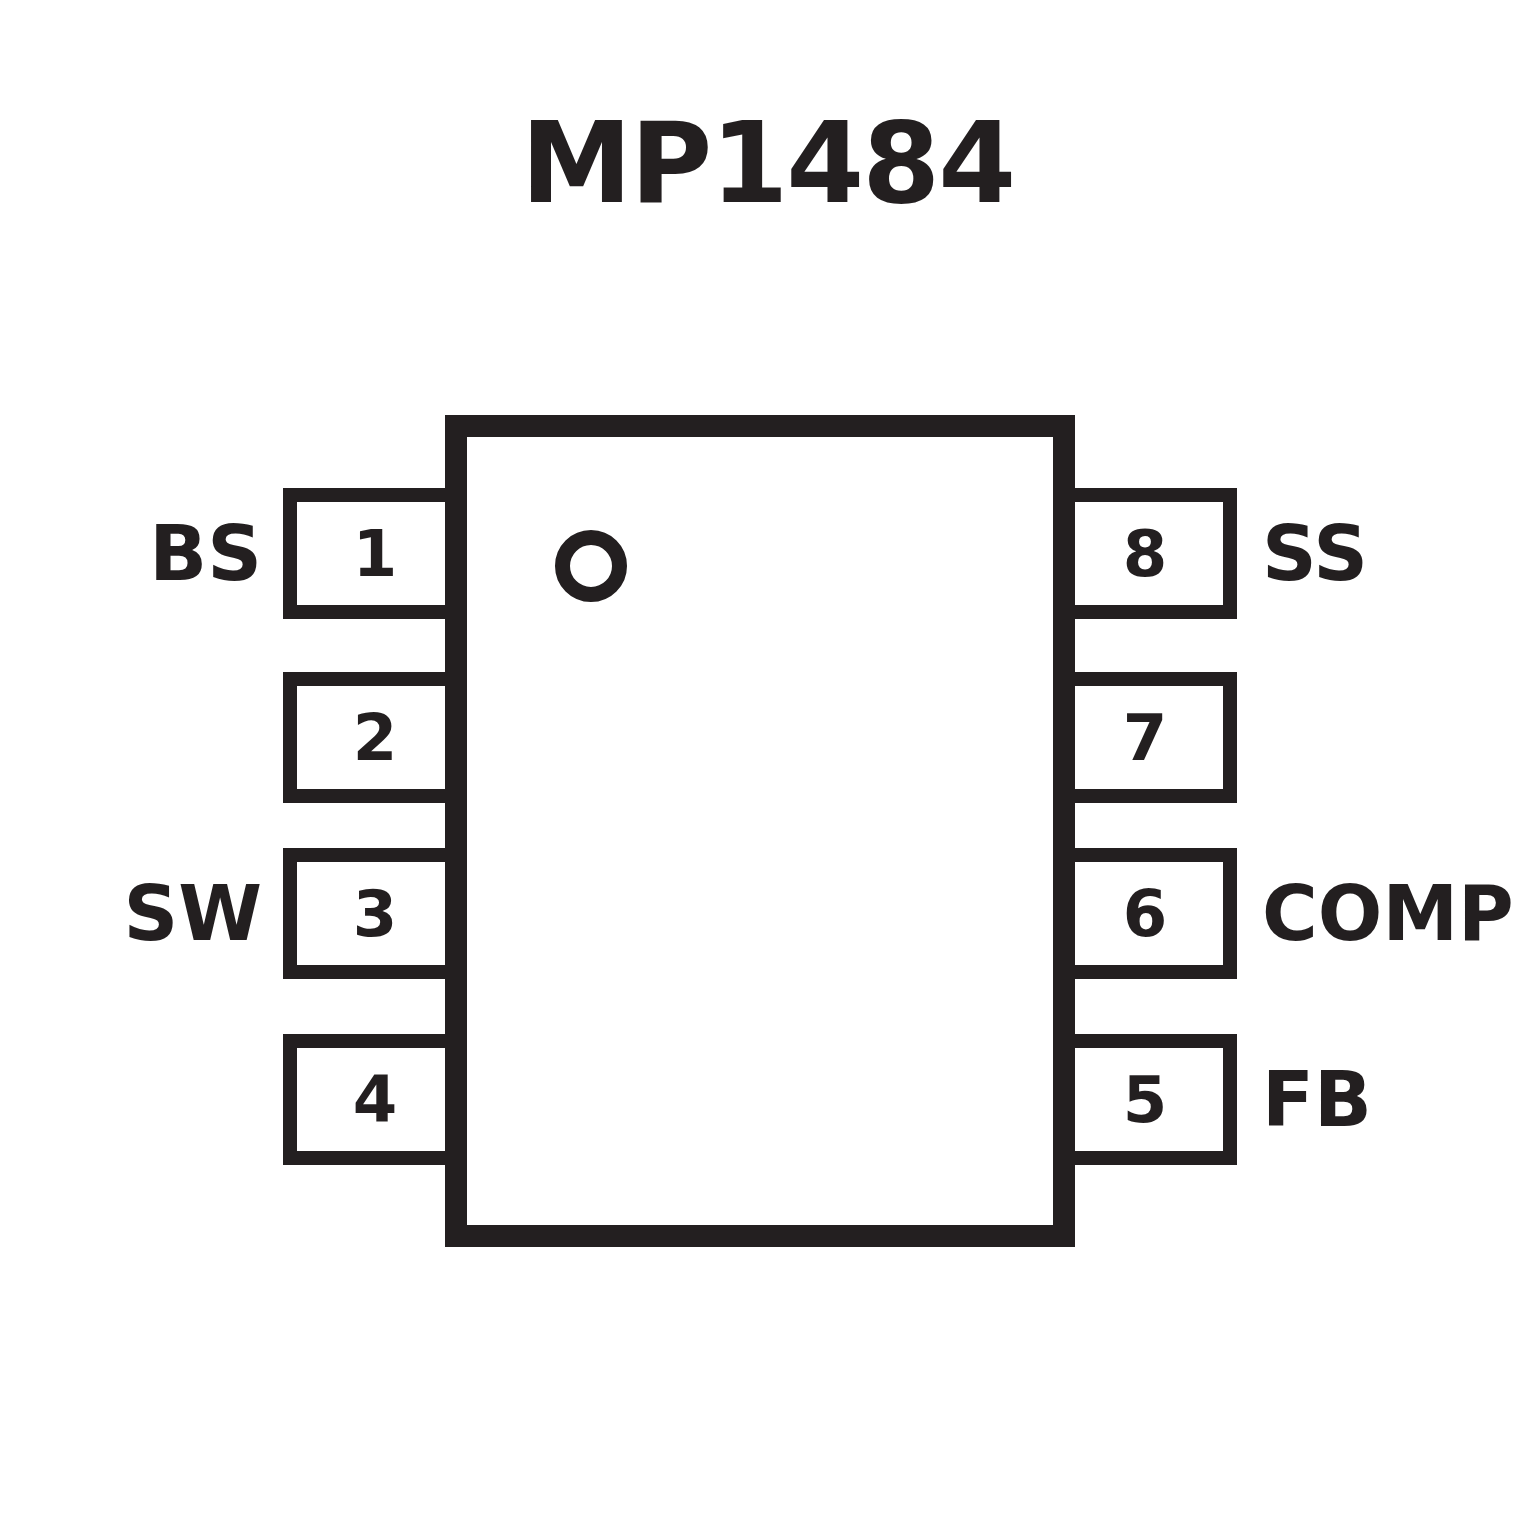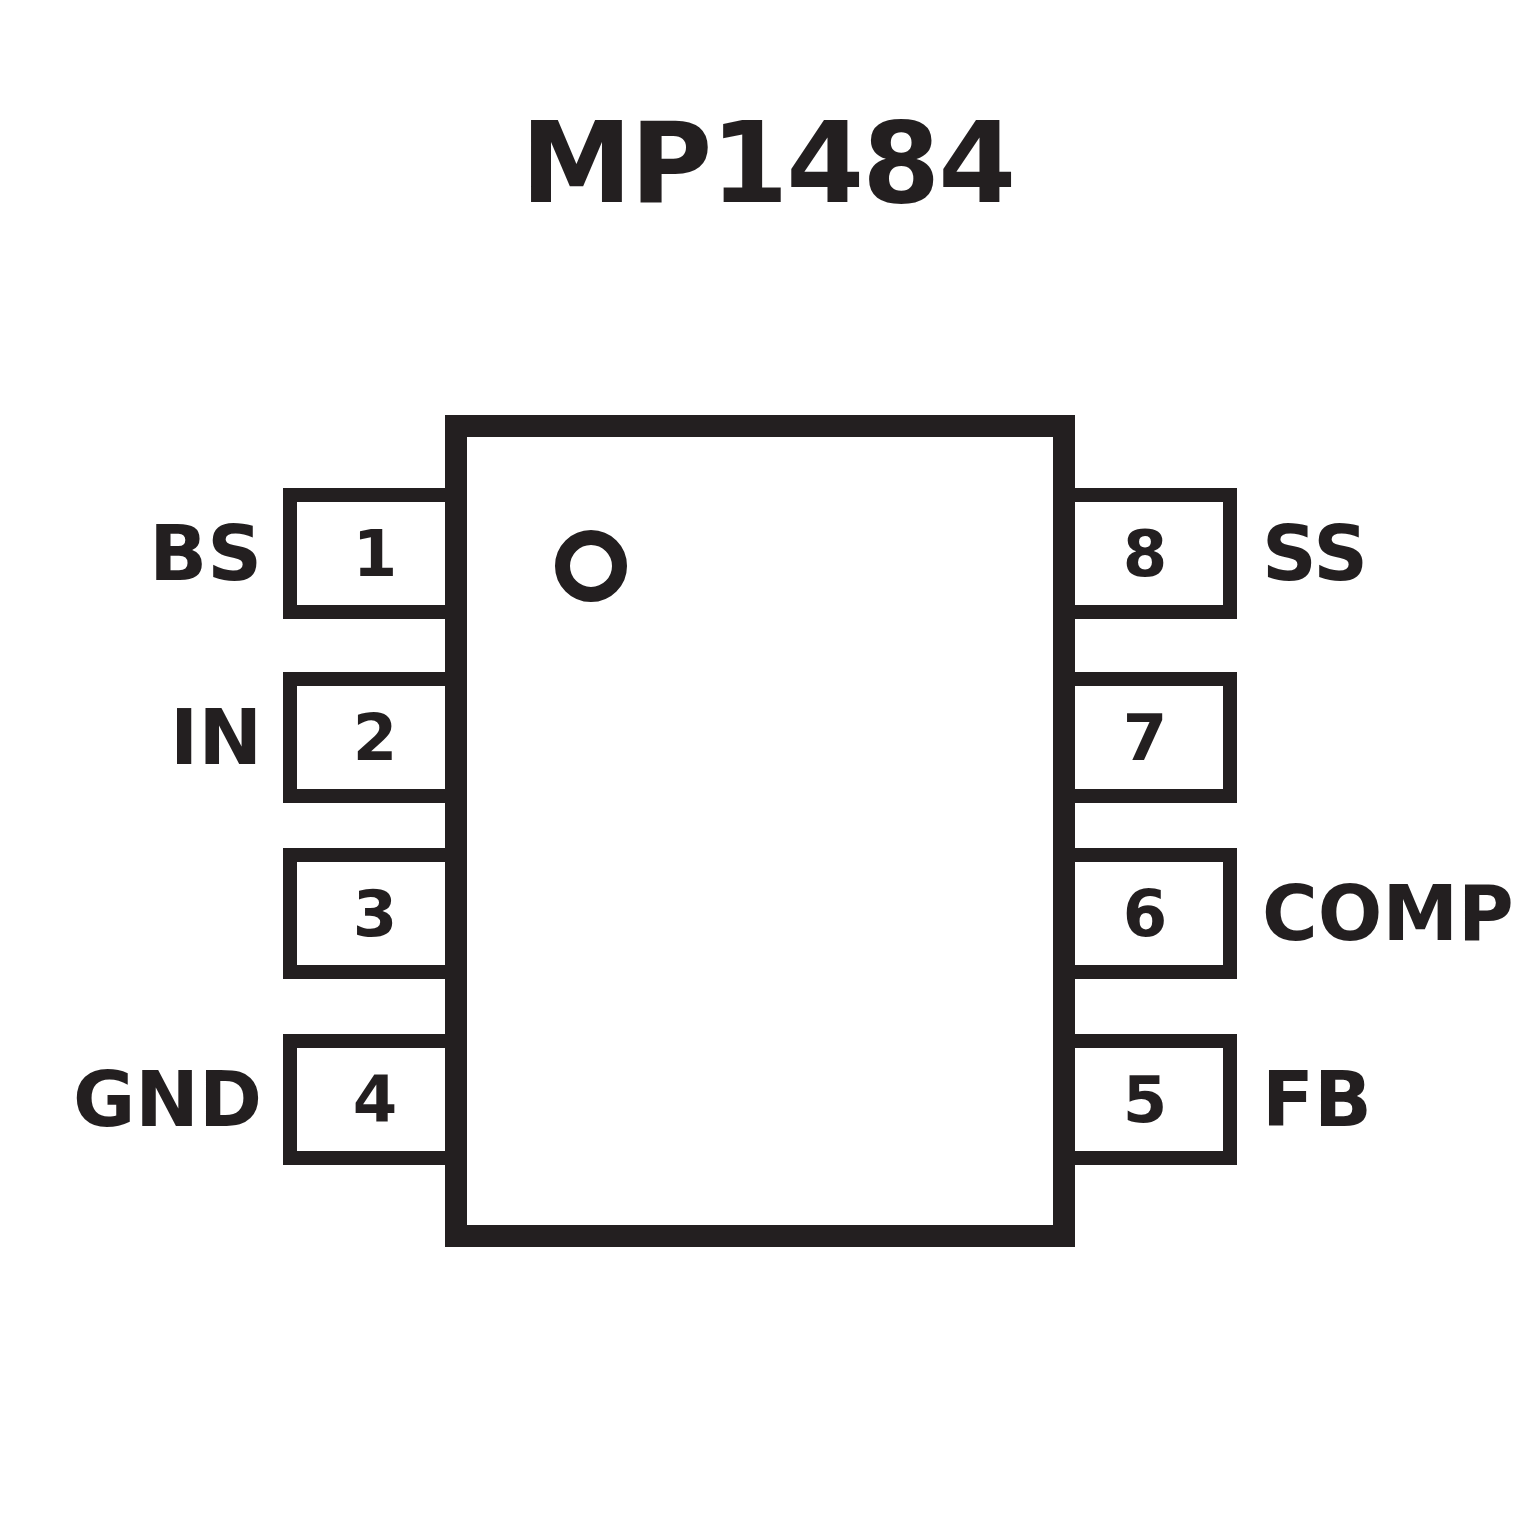--- a/index.html
+++ b/index.html
@@ -79,22 +79,21 @@
   .row-4 { top: 1034px; }
 </style>
 </head>
 <body>
 
 <div class="canvas">
 
   <h1 class="title">MP1484</h1>
 
   <div class="label label-left row-1">BS</div>
-  <div class="label label-left row-2">IN</div>
-  <div class="label label-left row-4">GND</div>
+  <div class="label label-left row-3">SW</div>
 
   <div class="pinbox pin-left row-1">
     <span class="pinnum">1</span>
   </div>
   <div class="pinbox pin-left row-2">
     <span class="pinnum">2</span>
   </div>
   <div class="pinbox pin-left row-3">
     <span class="pinnum">3</span>
   </div>

